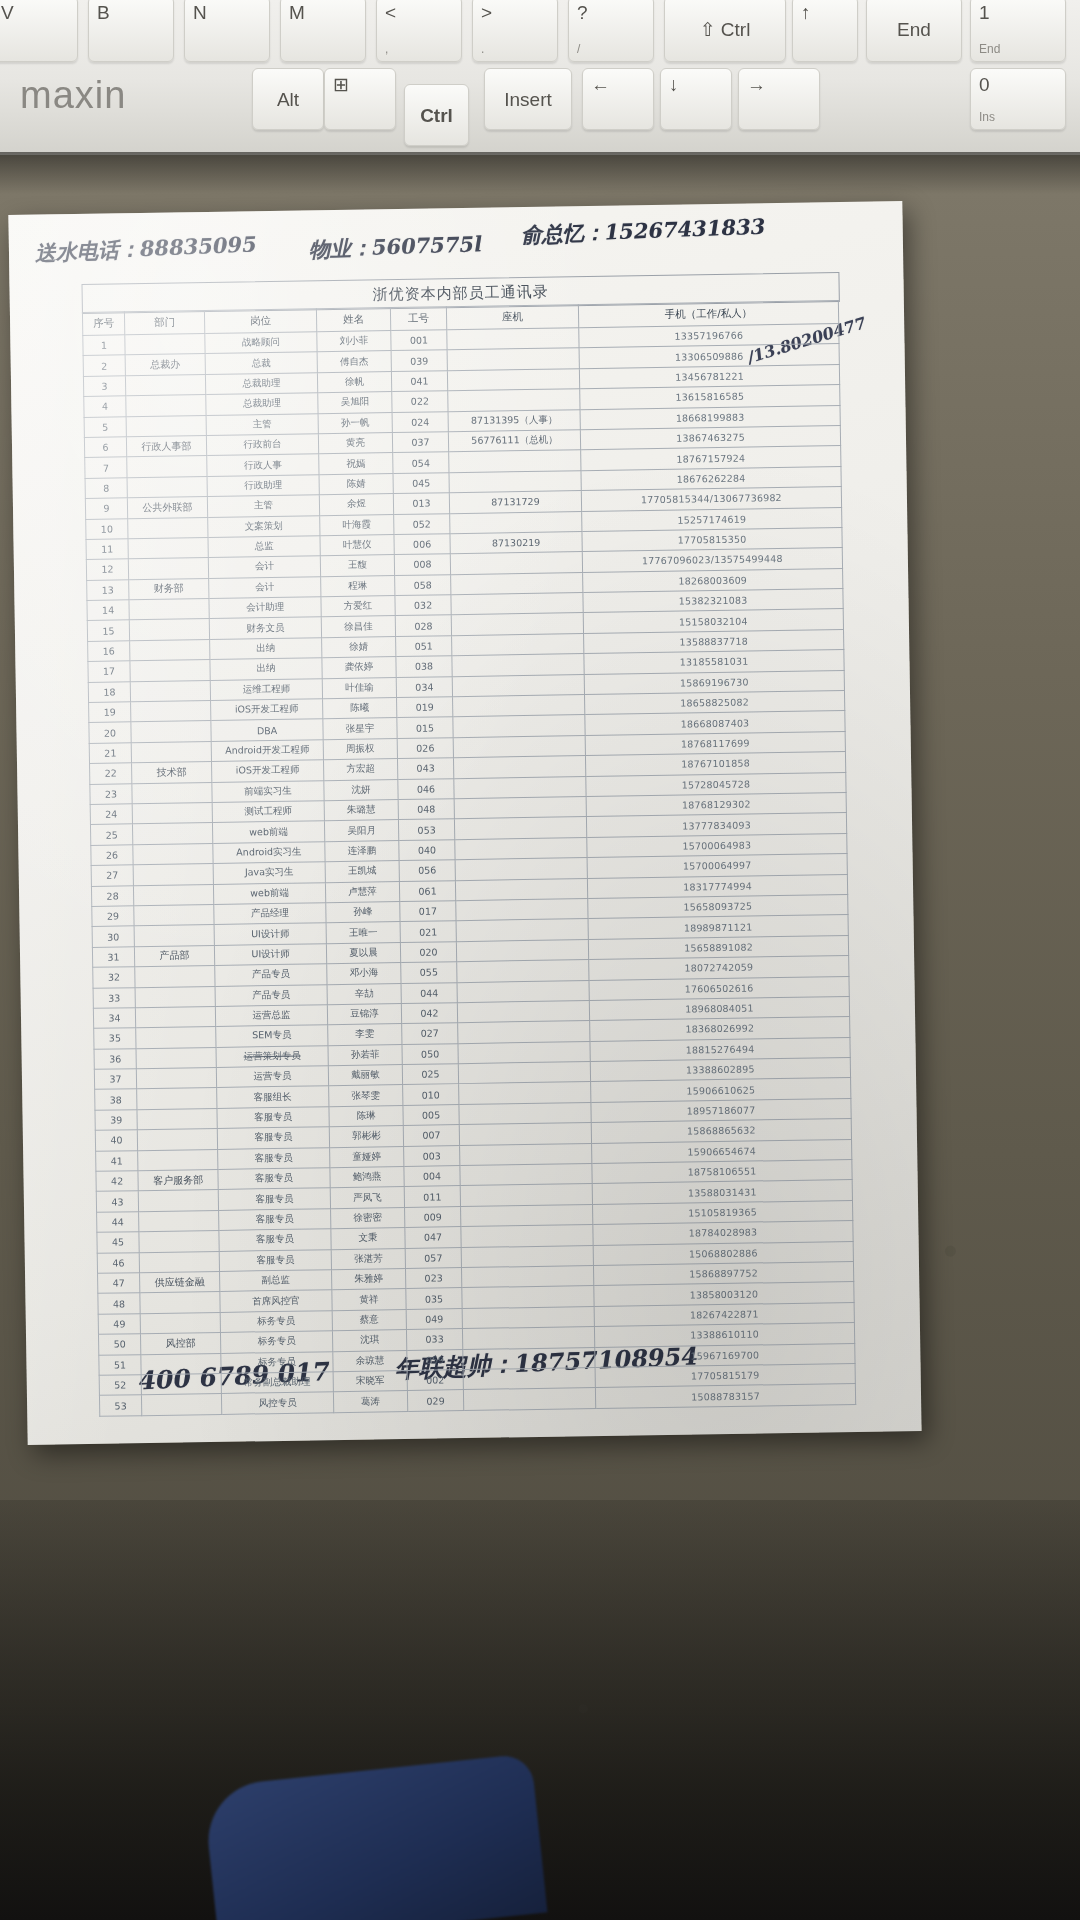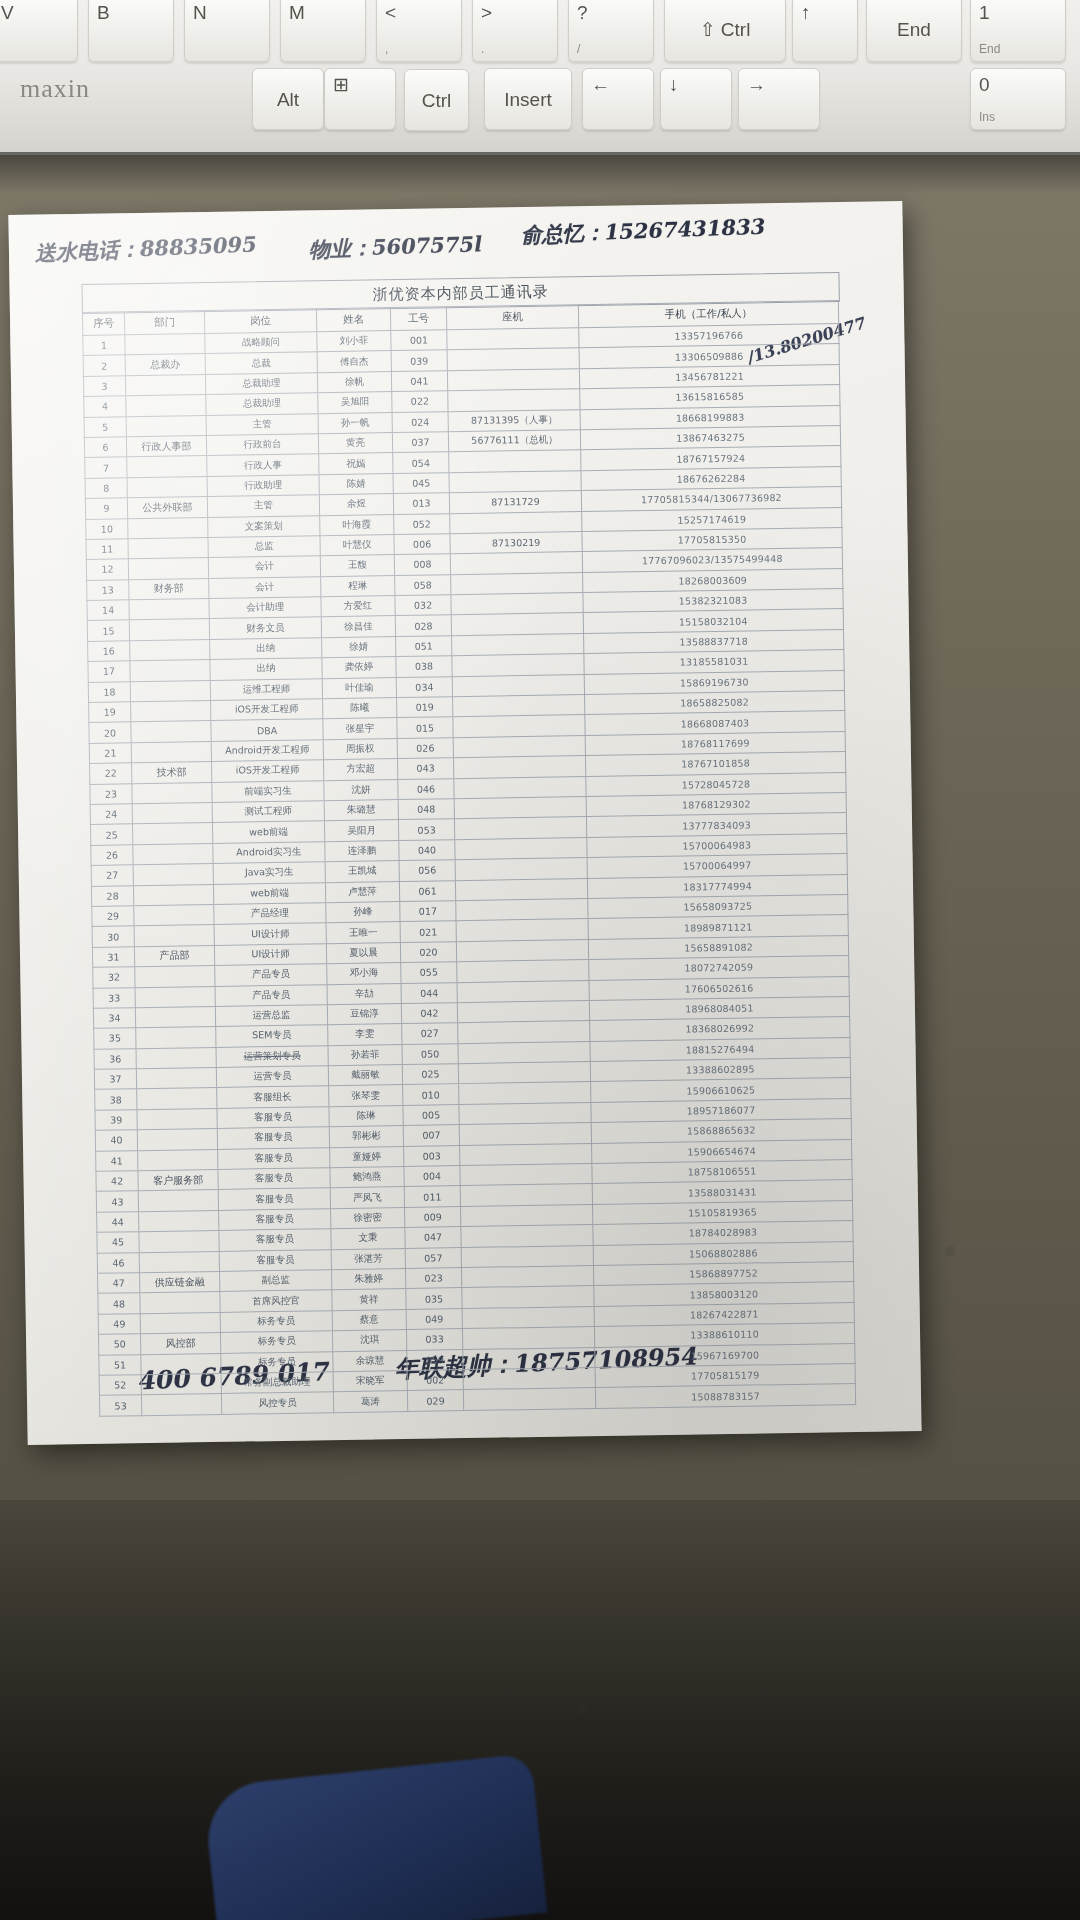--- a/index.html
+++ b/index.html
@@ -48,22 +48,22 @@
     border:1px solid #cfcec8;border-radius:6px;
     box-shadow:0 2px 2px rgba(0,0,0,.10);
     color:#55534e;font-size:17px;
     display:flex;align-items:flex-start;justify-content:flex-start;
     padding:6px 8px;box-sizing:border-box;
   }
   .key .k-main{font-size:19px;line-height:1;}
   .key .k-sub{position:absolute;left:8px;bottom:5px;font-size:12px;color:#8d8b85;}
   .key.center{align-items:center;justify-content:center;padding:0;}
   .brand{
-    position:absolute;left:28px;top:82px;font-size:26px;color:#8a8883;
-    font-family:Liberation Serif, serif;letter-spacing:1px;
+    position:absolute;left:28px;top:82px;font-size:38px;color:#8a8883;
+    font-family:Liberation Sans, sans-serif;letter-spacing:1px;
   }
   .kb-shadow{
     position:absolute;left:0;top:152px;width:1080px;height:42px;
     background:linear-gradient(180deg, rgba(0,0,0,.45), rgba(0,0,0,0));
   }
 
   
   .paper{
     position:absolute;left:18px;top:208px;width:894px;height:1230px;
     background:linear-gradient(165deg,#f6f5f1 0%, #efeeea 40%, #e6e5e0 75%, #dcdbd6 100%);
@@ -184,21 +184,21 @@
         <span class="k-sub">End</span>
       </div>
     </div>
   <div id="kb-row2">
       <div class="key center" style="left: 260px; top: 76px; width: 72px; height: 62px;">
         <span class="k-main">Alt</span>
       </div>
       <div class="key" style="left: 332px; top: 76px; width: 72px; height: 62px;">
         <span class="k-main">⊞</span>
       </div>
-      <div class="key center" style="left: 412px; top: 77px; width: 65px; height: 62px;">
+      <div class="key center" style="left: 412px; top: 92px; width: 65px; height: 62px; font-weight: bold;">
         <span class="k-main">Ctrl</span>
       </div>
       <div class="key center" style="left: 492px; top: 76px; width: 88px; height: 62px;">
         <span class="k-main">Insert</span>
       </div>
       <div class="key" style="left: 590px; top: 76px; width: 72px; height: 62px;">
         <span class="k-main">←</span>
       </div>
       <div class="key" style="left: 668px; top: 76px; width: 72px; height: 62px;">
         <span class="k-main">↓</span>

